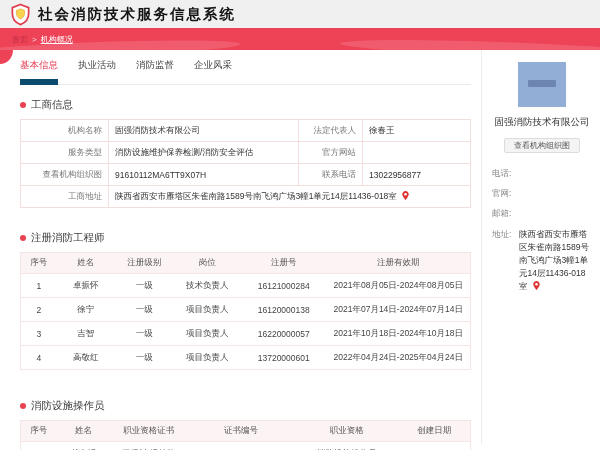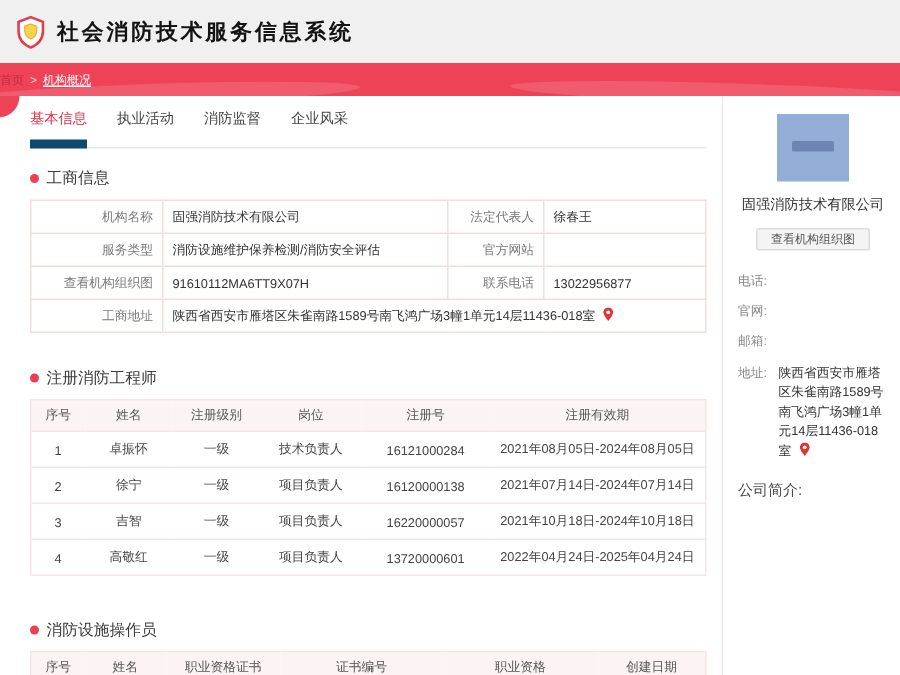--- a/index.html
+++ b/index.html
@@ -1,26 +1,26 @@
 <!DOCTYPE html>
 <html><head>
 <meta charset="utf-8">
 <style>
   * { margin:0; padding:0; box-sizing:border-box; }
   html,body { width:600px; height:450px; overflow:hidden; background:#fff;
               font-family:"Liberation Sans","DejaVu Sans",sans-serif; }
 
   
-  .app-header { height:42px; background:#f1f0f1; display:flex; align-items:center;
+  .app-header { height:28px; background:#f1f0f1; display:flex; align-items:center;
                 padding-left:9px; gap:6px; }
   .app-title { font-size:14.5px; font-weight:bold; color:#141414; letter-spacing:2px; }
 
   
   .crumb-bar { position:relative; height:22px; background:#ee4257; display:flex;
-               align-items:center; font-size:8px; color:#fff;
+               align-items:center; padding-left:12px; font-size:8px; color:#fff;
                overflow:visible; z-index:2; }
   .crumb-bar .wave1, .crumb-bar .wave2 { position:absolute; bottom:-6px; height:14px;
                background:rgba(255,255,255,.14); border-radius:50%; pointer-events:none; }
   .crumb-bar .wave1 { left:-40px; width:280px; transform:rotate(-2deg); }
   .crumb-bar .wave2 { right:-60px; width:320px; transform:rotate(2deg); }
   .crumb-tail { position:absolute; left:0; top:22px; width:13px; height:14px;
                background:#ee4257; border-bottom-right-radius:100% 100%; }
   .crumb-home { color:#bf2e43; margin-right:4px; cursor:pointer; }
   .crumb-sep { margin-right:4px; color:#ffd9de; }
   .crumb-current { color:#ffffff;text-decoration:underline; }
@@ -253,15 +253,14 @@
       <span class="fval">
         <span>陕西省西安市雁塔区朱雀南路1589号南飞鸿广场3幢1单元14层11436-018室</span>
         <span class="pin">
           <svg width="7" height="9" viewBox="0 0 10 14">
               <path d="M5 0C2.2 0 0 2.2 0 5c0 3.5 5 9 5 9s5-5.5 5-9C10 2.2 7.8 0 5 0z" fill="#e03434"></path>
               <circle cx="5" cy="5" r="2" fill="#fff"></circle>
             </svg>
         </span>
       </span>
     </div>
-    <div class="intro-label">公司简介:</div>
   </div>
 </div>
 
 </body></html>

